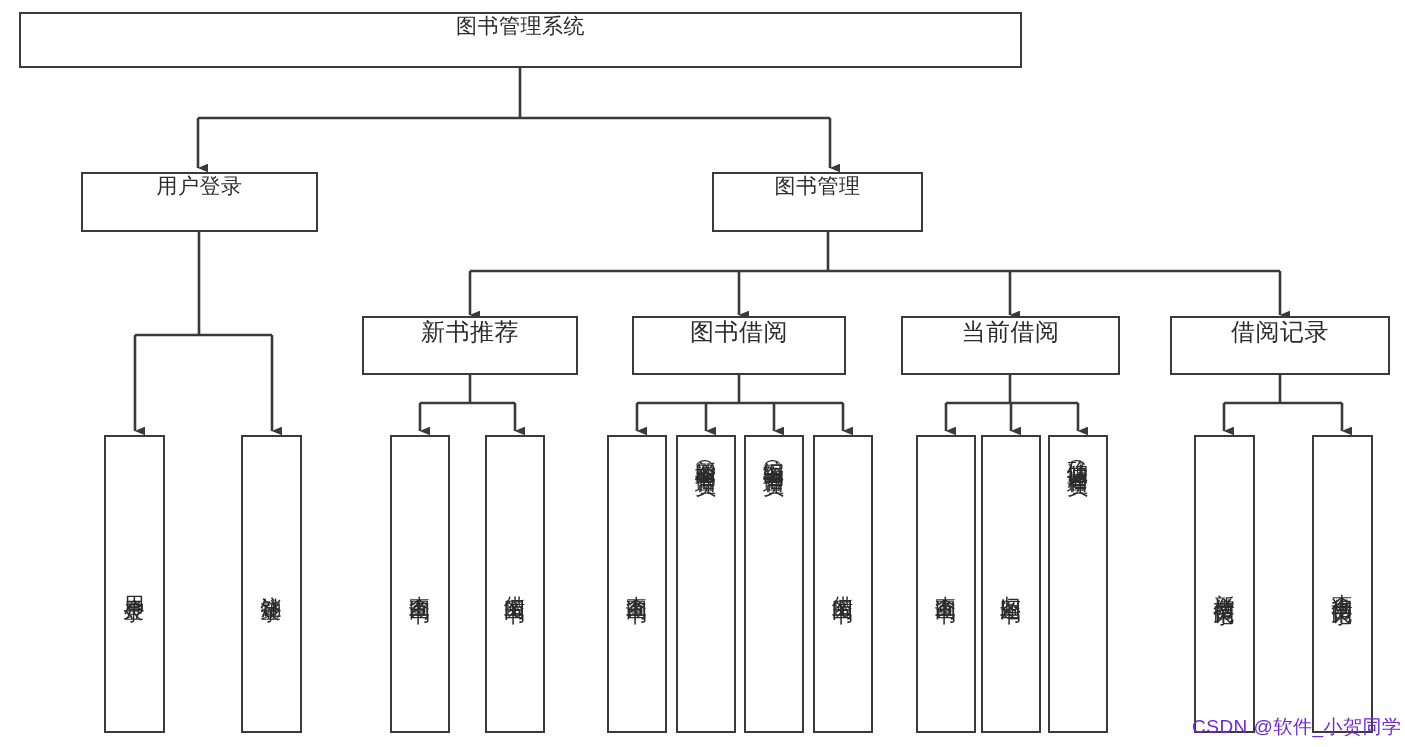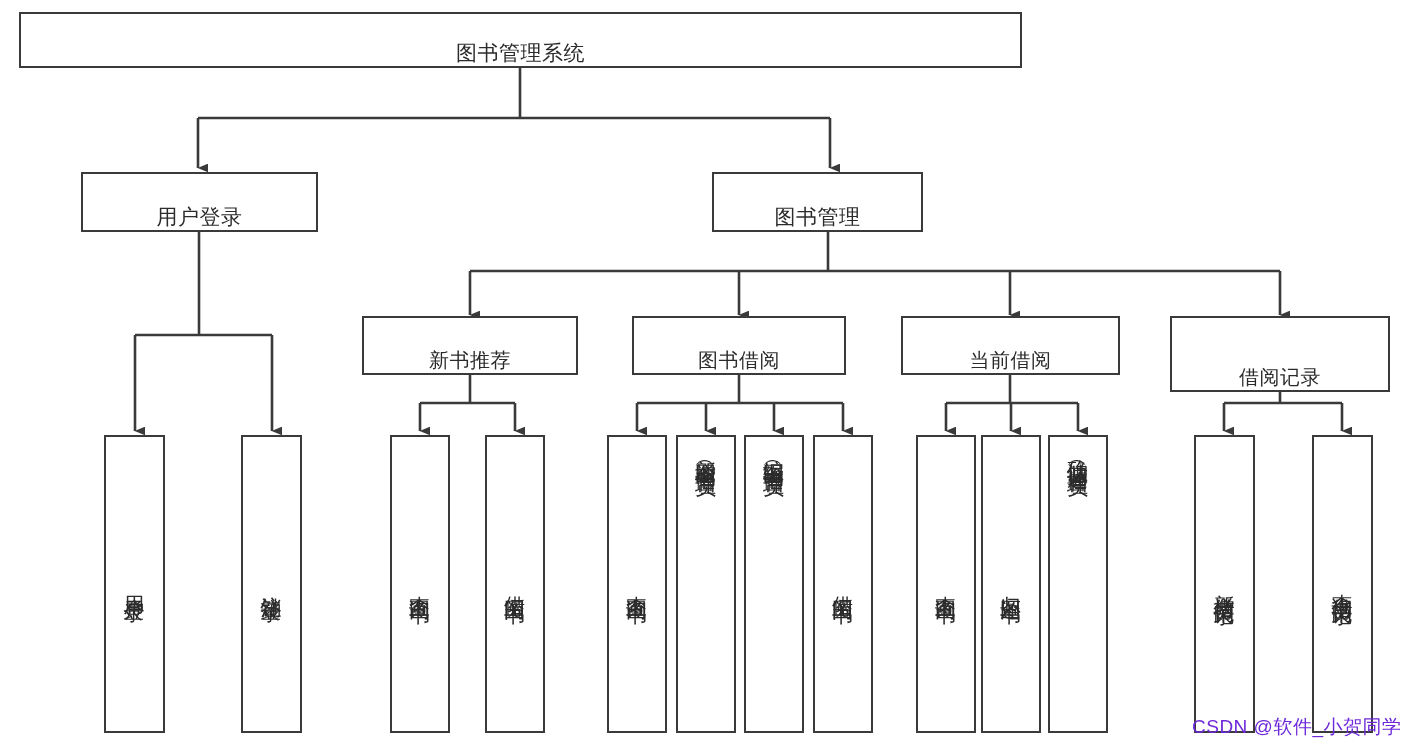--- a/index.html
+++ b/index.html
@@ -28,35 +28,35 @@
     width: 1405px;
     height: 747px;
     display: block;
   }
   .node-box {
     position: absolute;
     box-sizing: border-box;
     background: #ffffff;
     border: 2.5px solid #3a3a3a;
     display: flex;
-    align-items: flex-end;
+    align-items: flex-start;
     justify-content: center;
     overflow: hidden;
   }
   .node-label {
     font-family: "Liberation Sans", "DejaVu Sans", sans-serif;
     color: #2b2b2b;
     line-height: 1.18;
     text-align: center;
     white-space: nowrap;
     letter-spacing: 0.5px;
   }
   .level-root .node-label { font-size: 21px; }
   .level-2 .node-label { font-size: 21px; }
-  .level-3 .node-label { font-size: 20px; }
+  .level-3 .node-label { font-size: 24px; }
   .leaf .node-label {
     writing-mode: vertical-rl;
     text-orientation: upright;
     font-size: 21px;
     letter-spacing: 2.5px;
     line-height: 1;
   }
   .leaf {
     align-items: flex-start;
     justify-content: center;
@@ -144,21 +144,21 @@
 
   <div class="node-box level-3" style="left:362px; top:316px; width:216px; height:59px;">
     <span class="node-label">新书推荐</span>
   </div>
   <div class="node-box level-3" style="left:632px; top:316px; width:214px; height:59px;">
     <span class="node-label">图书借阅</span>
   </div>
   <div class="node-box level-3" style="left:901px; top:316px; width:219px; height:59px;">
     <span class="node-label">当前借阅</span>
   </div>
-  <div class="node-box level-3" style="left:1170px; top:316px; width:220px; height:76px;">
+  <div class="node-box level-3" style="left:1170px; top:316px; width:220px; height:59px;">
     <span class="node-label">借阅记录</span>
   </div>
 
   <div class="node-box leaf leaf-center" style="left:104px; top:435px; width:61px; height:298px;">
     <span class="node-label">用户登录</span>
   </div>
   <div class="node-box leaf leaf-center" style="left:241px; top:435px; width:61px; height:298px;">
     <span class="node-label">注销登录</span>
   </div>
 

